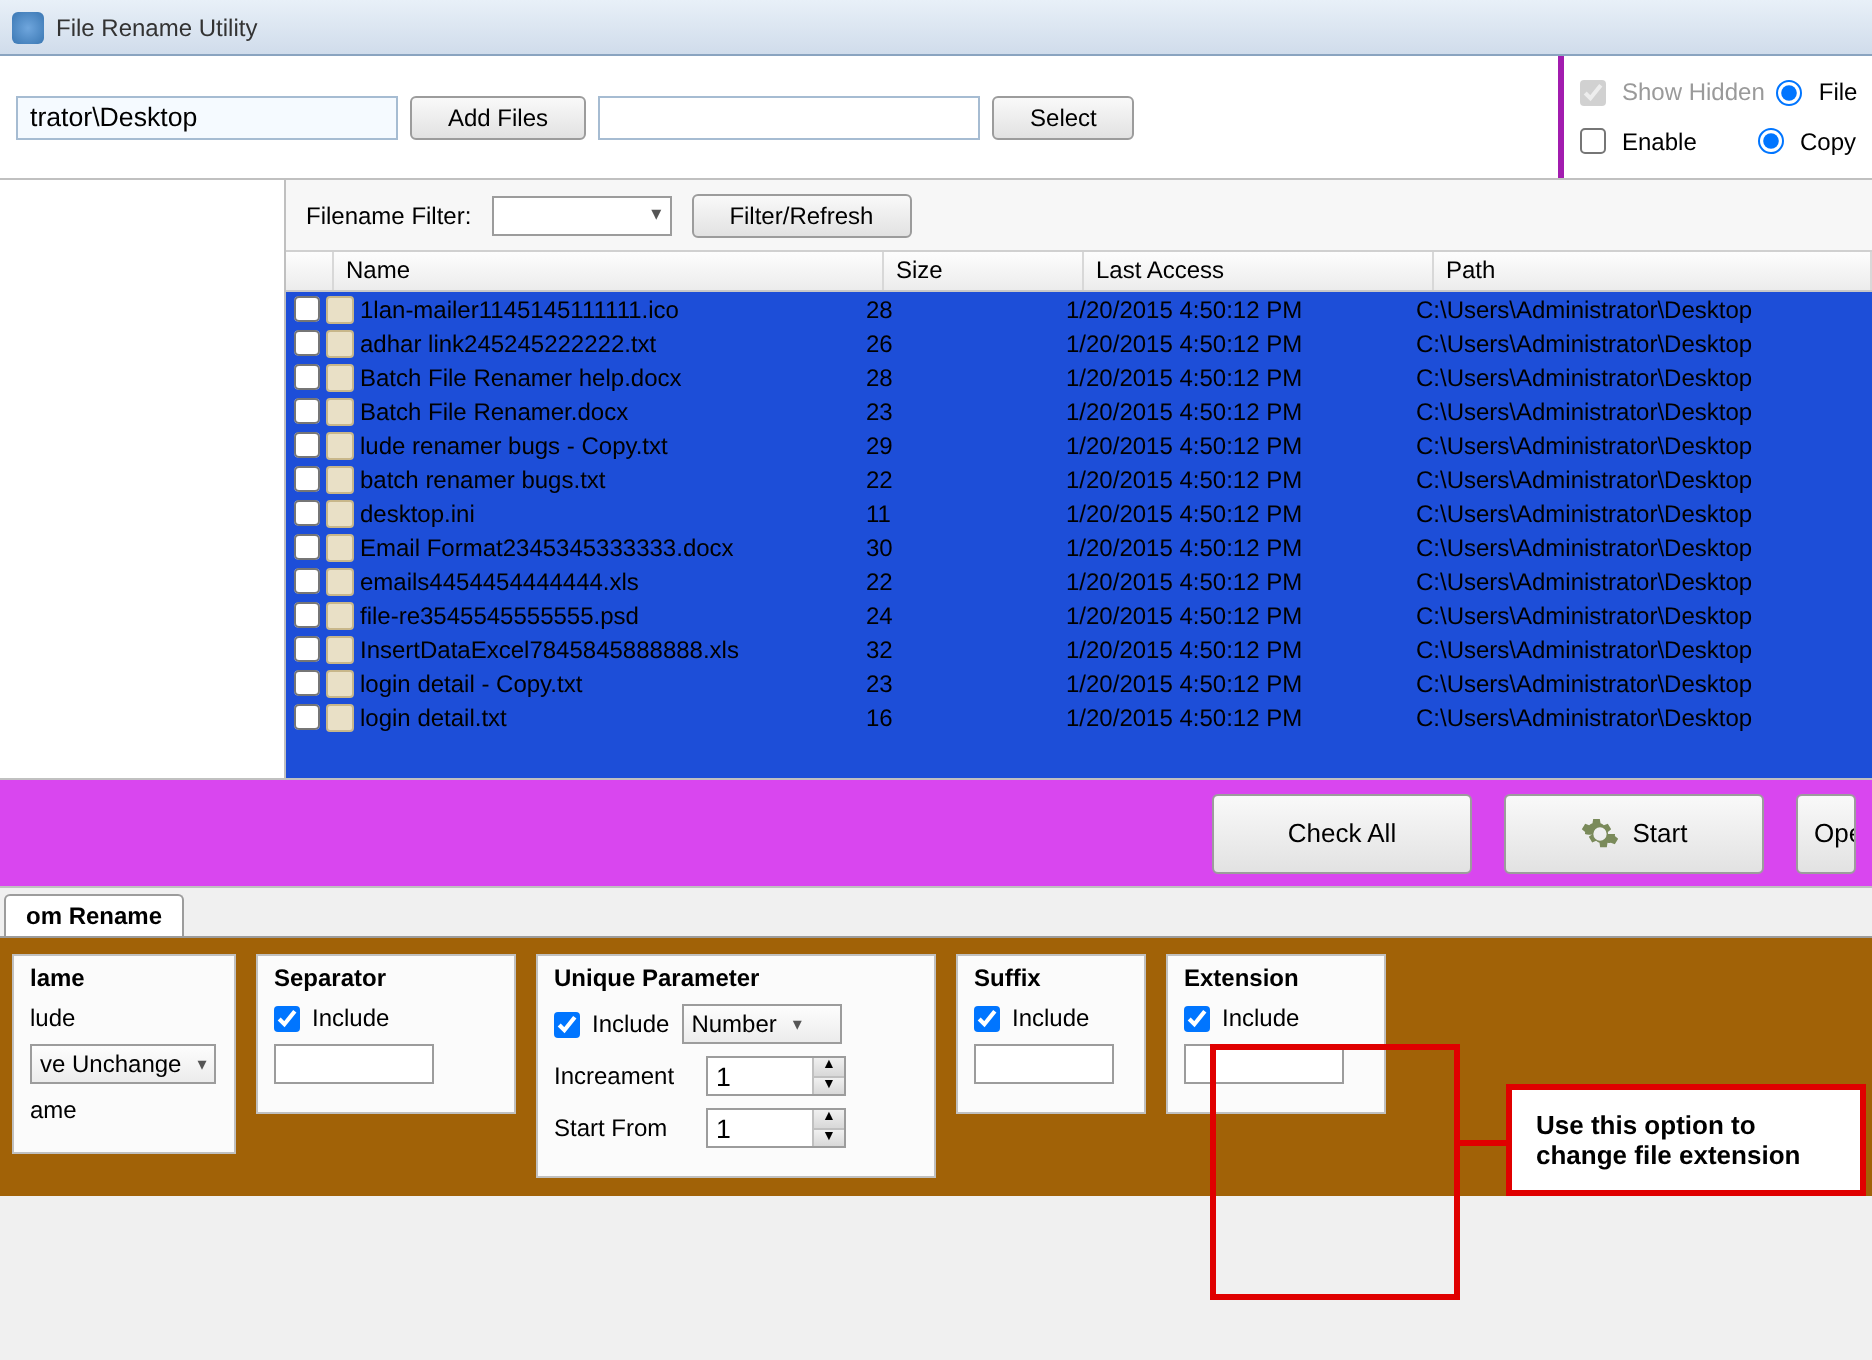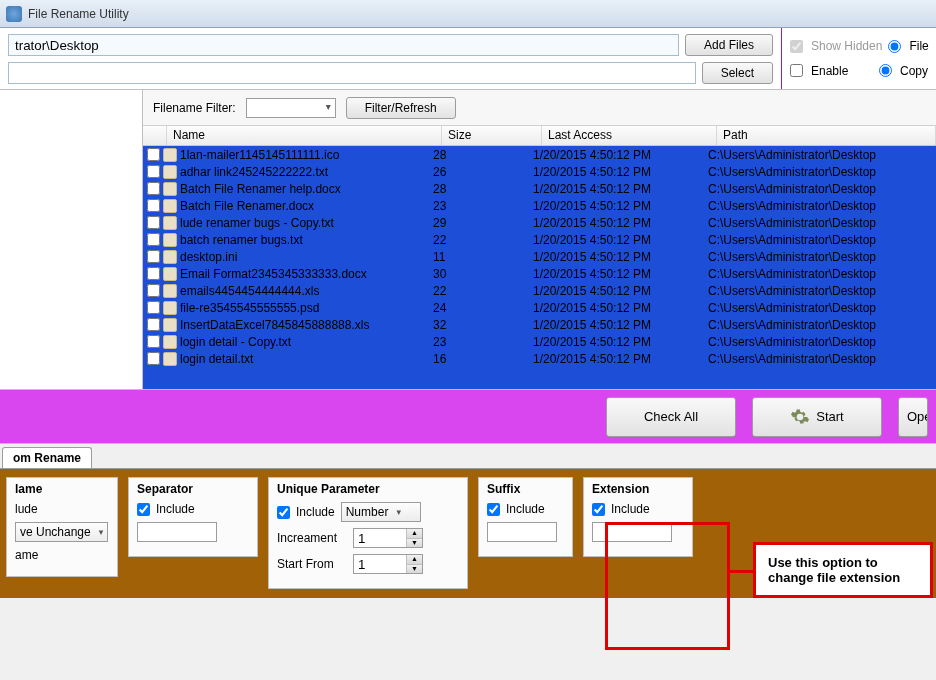--- a/index.html
+++ b/index.html
@@ -1,21 +1,21 @@
 <!DOCTYPE html>
 <html><head>
 <meta charset="utf-8">
 <style>
 * { box-sizing: border-box; margin: 0; padding: 0; }
 body { font-family: "Segoe UI", Tahoma, sans-serif; font-size: 12px; background: #f0f0f0; width: 936px; height: 680px; overflow: hidden; position: relative; }
 .titlebar { height: 28px; background: linear-gradient(to bottom, #e8f0f8, #d0dceb); border-bottom: 1px solid #8aa4c0; display: flex; align-items: center; padding-left: 6px; }
 .titlebar .app-icon { width: 16px; height: 16px; background: radial-gradient(circle, #6fa6dd, #3a77b3); border-radius: 3px; margin-right: 6px; }
 .titlebar .title { font-size: 12px; color: #333; }
 .toprow { display: flex; height: 62px; border-bottom: 1px solid #c0c0c0; }
-.toprow-left { flex: 1; padding: 6px 8px; display: flex; flex-direction: column; gap: 6px; background: #fff; border-right: 1px solid #a21caf; }
+.toprow-left { flex: 1; padding: 6px 8px; display: flex; flex-direction: row; gap: 6px; background: #fff; border-right: 3px solid #a21caf; }
 .pathbar { display: flex; gap: 6px; align-items: center; }
 .pathbar input { flex: 1; height: 22px; border: 1px solid #a6bcd2; padding: 2px 6px; background: #f5faff; overflow: hidden; text-overflow: ellipsis; }
 .btn { height: 22px; padding: 2px 18px; background: linear-gradient(to bottom,#f9f9f9,#e2e2e2); border: 1px solid #9c9c9c; border-radius: 3px; cursor: pointer; font-size: 12px; }
 .selrow { display: flex; gap: 6px; align-items: center; }
 .selrow input { flex: 1; height: 22px; border: 1px solid #a6bcd2; padding: 2px 6px; background: #fff; }
 .toprow-right { width: 154px; padding: 6px 8px; display: flex; flex-direction: column; justify-content: space-around; background: #fff; overflow: hidden; white-space: nowrap; }
 .rbrow { display: flex; align-items: center; gap: 6px; }
 .rbrow input[type=checkbox], .rbrow input[type=radio] { margin-right: 2px; }
 .rbrow label.grey { color: #9a9a9a; }
 .main { display: flex; height: 300px; }

